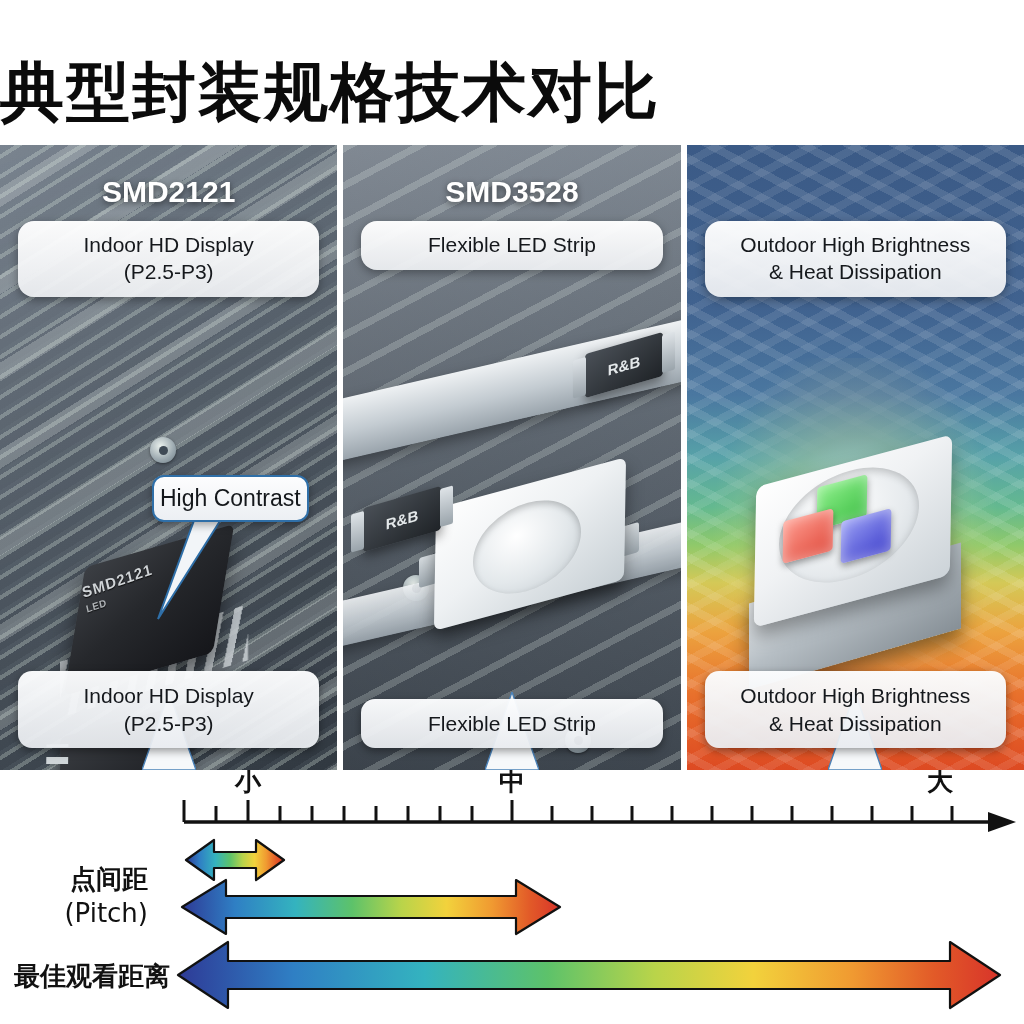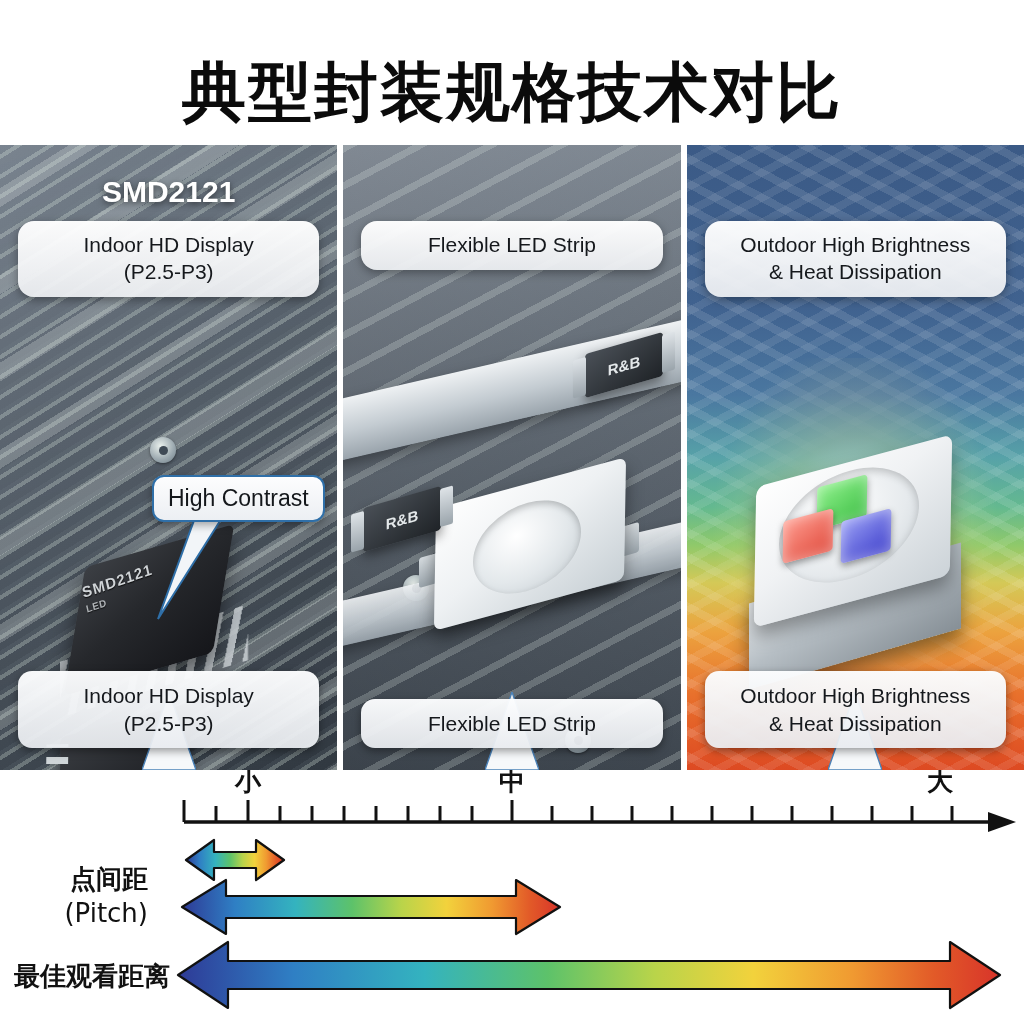--- a/index.html
+++ b/index.html
@@ -7,21 +7,21 @@
   body {
     background:#ffffff;
     font-family:"Liberation Sans","DejaVu Sans",sans-serif;
     overflow:hidden;
     position:relative;
   }
 
   
   .title-bar{
     position:absolute; left:0; top:0; width:1024px; height:184px;
-    display:flex; align-items:center; justify-content:center;
+    display:flex; align-items:center; 
     background:#ffffff;
   }
   .title-text{
     font-family:"DejaVu Sans","Liberation Sans",sans-serif;
     font-size:64px; font-weight:700; color:#0b0b0b;
     letter-spacing:2px; line-height:1;
   }
 
   
   .panels{
@@ -141,21 +141,21 @@
     position:absolute; z-index:6; bottom:0; left:50%;
     width:54px; height:78px; transform:translateX(-50%);
   }
 
   
   .bubble{
     position:absolute; z-index:8; left:152px; top:330px;
     background:linear-gradient(180deg,#fdfdfe,#eceff3);
     border:2px solid #2f6fa8;
     border-radius:12px;
-    padding:8px 14px;
+    padding:8px 6px;
     font-size:23px; color:#14171b;
     box-shadow:0 3px 8px rgba(0,0,0,.35);
     white-space:nowrap;
   }
   .bubble-tail{
     position:absolute; z-index:7; left:150px; top:370px;
     width:80px; height:110px;
   }
 
   
@@ -345,20 +345,21 @@
       <div class="cup"></div>
     </div>
 
     <div class="resistor" style="left:242px;top:198px;">
       <span>R&amp;B</span>
     </div>
     <div class="resistor" style="left:20px;top:352px;">
       <span>R&amp;B</span>
     </div>
 
+    <div class="panel-heading">SMD3528</div>
 
     <div class="caption-box caption-top">
       <div>Flexible LED Strip</div>
     </div>
 
     <svg class="callout-tail" viewBox="0 0 54 78">
       <polygon points="27,0 54,78 0,78" fill="#f6f8fa" stroke="#4b82b8" stroke-width="1.4"></polygon>
     </svg>
     <div class="callout">
       <div>Flexible LED Strip</div>

